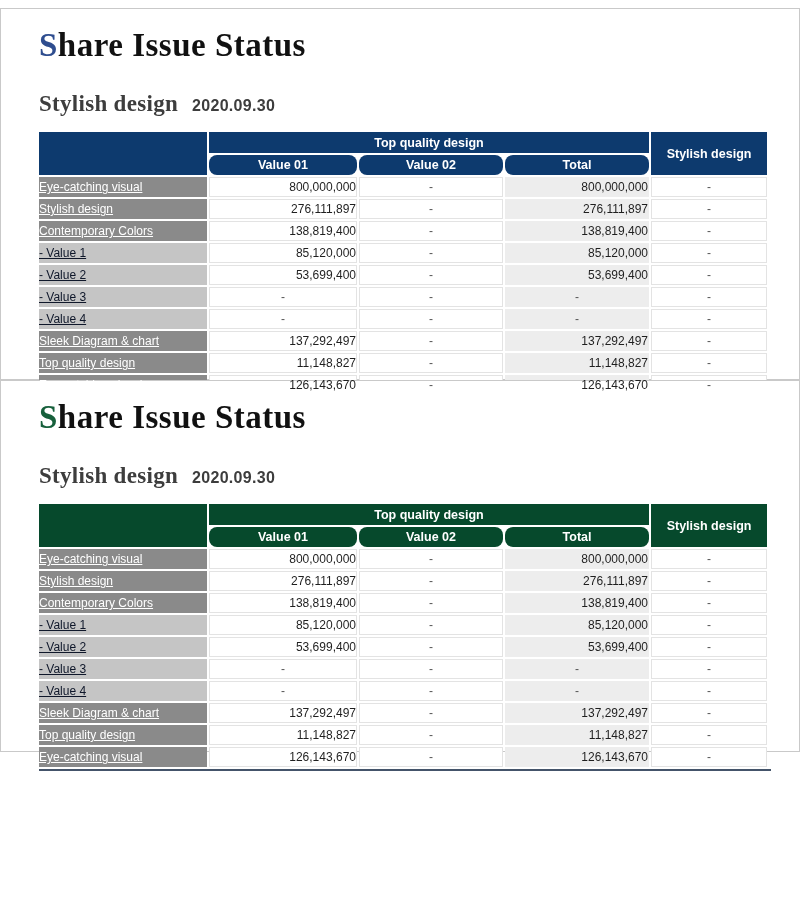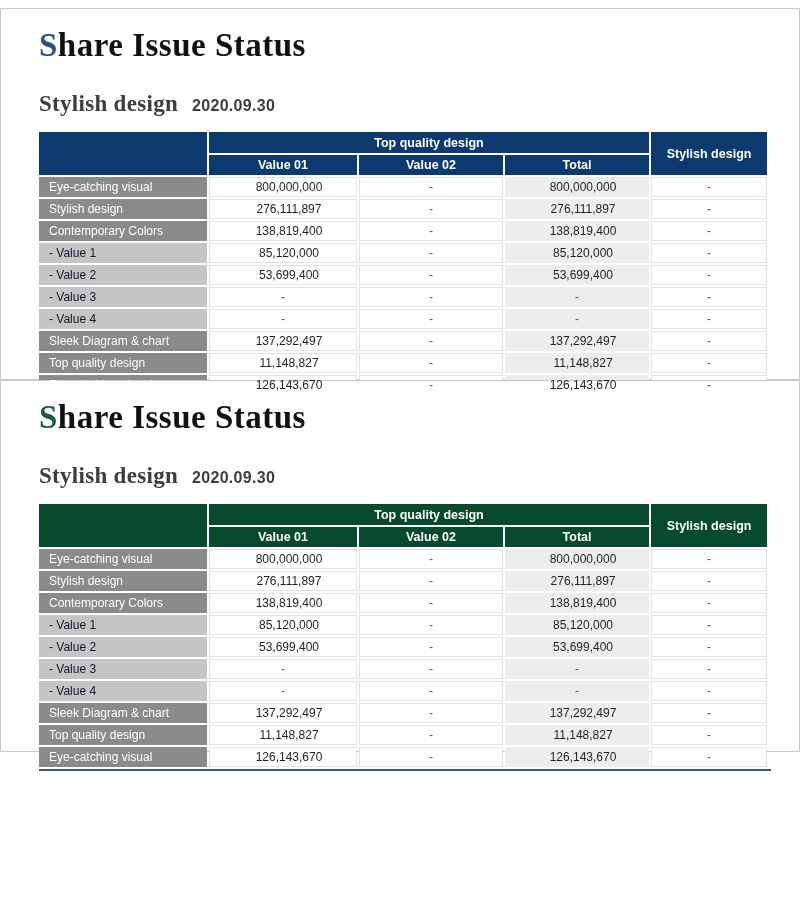--- a/index.html
+++ b/index.html
@@ -31,36 +31,36 @@
   .table-wrap { margin-top:13px; border-bottom:2px solid var(--bottom-line,#44546a); width:732px; }
   table {
     border-collapse:separate; border-spacing:2px;
     table-layout:fixed; width:732px; margin-left:-2px;
   }
   thead th {
     background:var(--header-bg,#0d3a6e); color:#fff;
     font-size:12.5px; font-weight:700; text-align:center;
     height:21px; vertical-align:middle;
   }
-  thead tr.sub-head th { height:20px; }
+  thead tr.sub-head th { height:20px;border-radius:8px; }
 
   tbody th.label {
     background:var(--label-bg,#8a8a8a); color:#fff;
     font-size:12px; font-weight:400; text-align:left;
-    padding-left:10px; height:20px; vertical-align:middle;
+    height:20px; vertical-align:middle;text-decoration:underline;
   }
   tbody tr.sub th.label {
     background:var(--sublabel-bg,#c5c5c5); color:#0f172a;
   }
   tbody td {
     background:#fff; font-size:12px; color:#1f1f1f;
     height:20px; vertical-align:middle;
     border:1px solid var(--row-line,#e3e3e3);
   }
-  tbody td.num { text-align:center; padding-left:12px; }
+  tbody td.num { text-align:right; padding-left:12px; }
   tbody td.dash { text-align:center; color:#555; }
   tbody td.col-total { background:var(--total-bg,#ededed); border-color:var(--total-bg,#ededed); }
 </style>
 </head>
 <body>
 
 <div class="page">
 
   <section class="card" style="--accent: #2e4d8f; --header-bg: #0d3a6e;">
     <h1 class="title"><span class="accent">S</span><span>hare Issue Status</span></h1>

